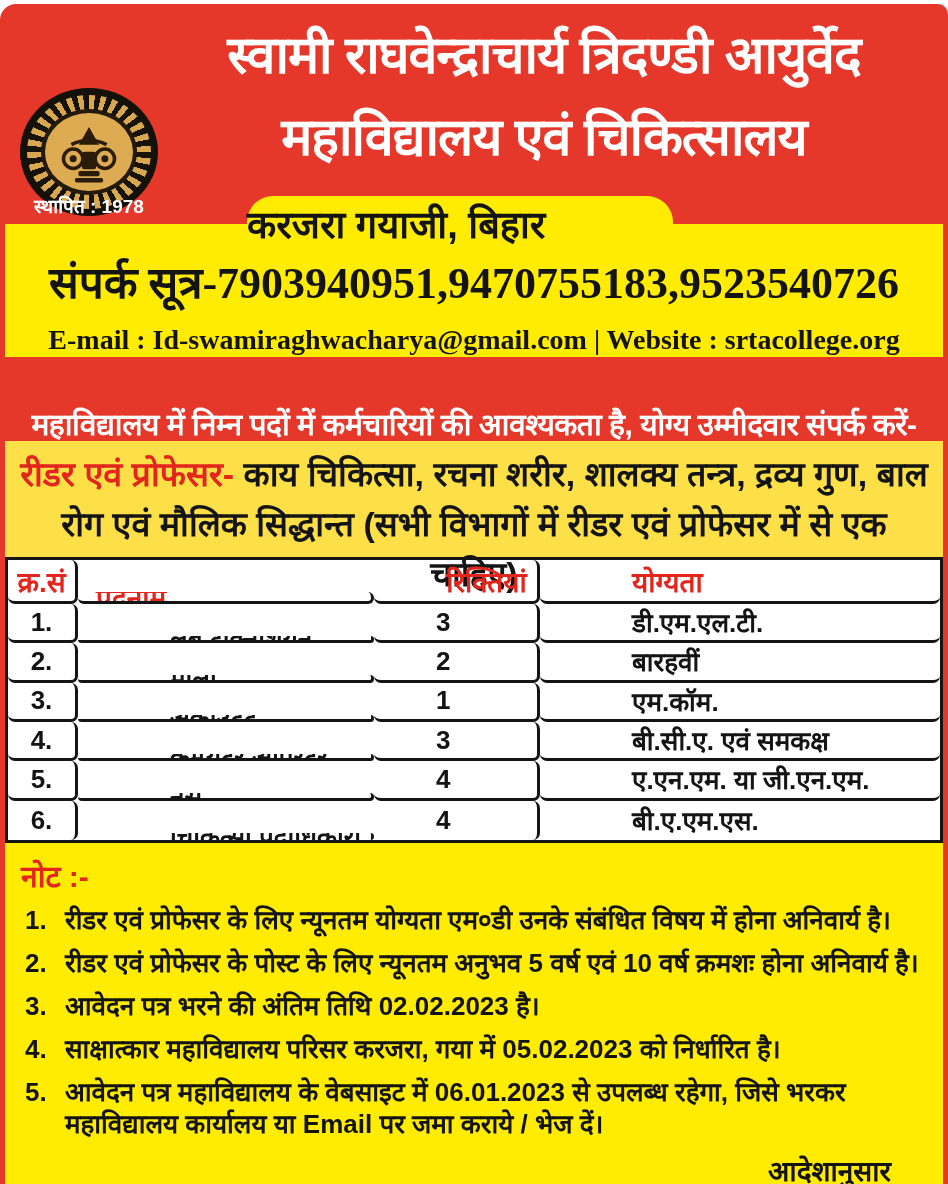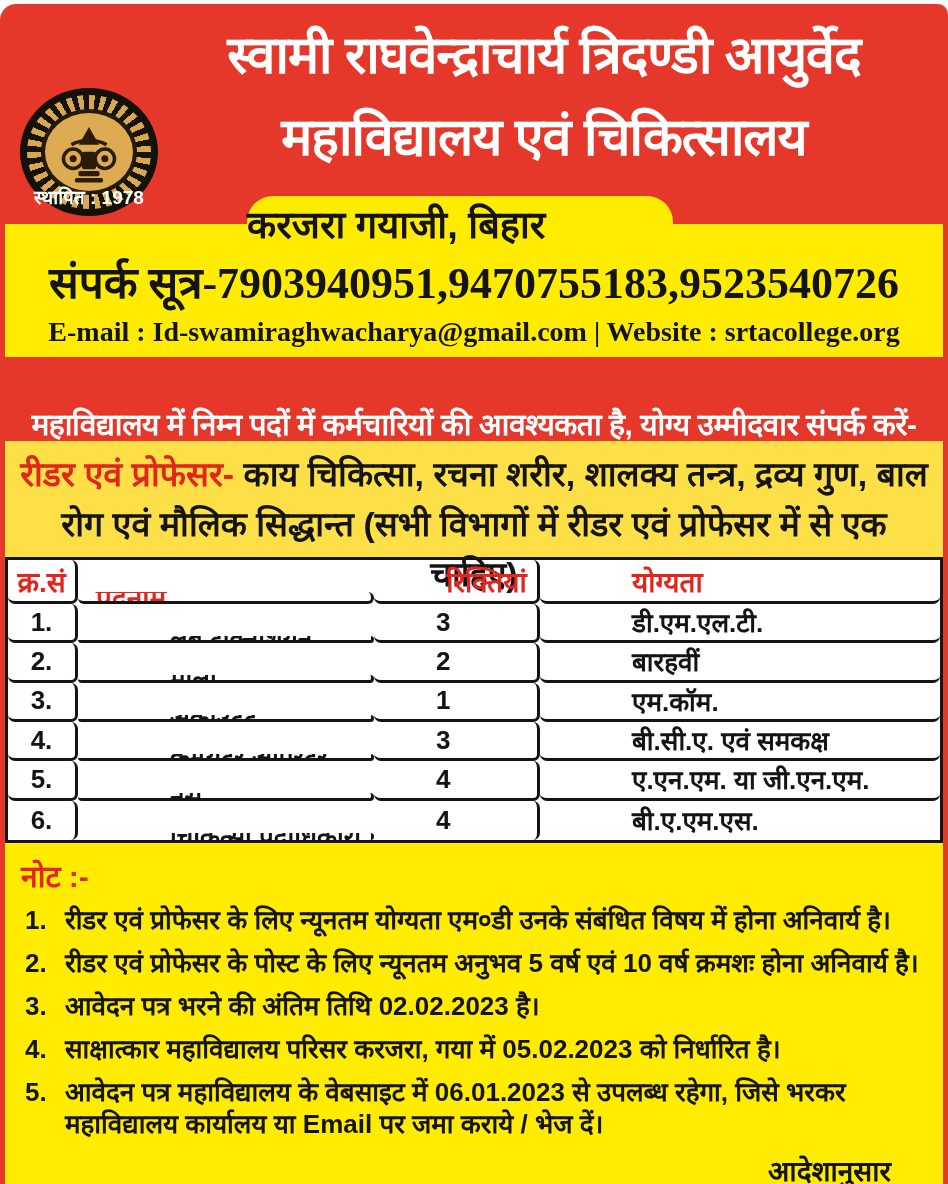--- a/index.html
+++ b/index.html
@@ -44,21 +44,21 @@
     background: repeating-conic-gradient(#d8a850 0deg 6deg, #17120a 6deg 12deg);
   }
   .logo .disc {
     position: absolute; inset: 21px;
     border-radius: 50%;
     background: #dcab52;
     border: 4px solid #241a0c;
   }
   .logo .emblem { position: absolute; inset: 25px; }
   .established {
-    position: absolute; left: 14px; top: 180px;
+    position: absolute; left: 14px; top: 189px;
     width: 150px;
     text-align: center;
     color: #ffffff;
     font-weight: bold;
     font-size: 19px;
     white-space: nowrap;
   }
 
   
   .contact-box {
@@ -84,21 +84,21 @@
     padding-top: 34px;
     text-align: center;
     font-family: "Liberation Serif", "DejaVu Serif", serif;
     font-size: 44px;
     font-weight: bold;
     color: #141414;
     line-height: 52px;
     white-space: nowrap;
   }
   .email-line {
-    margin-top: 6px;
+    margin-top: 14px;
     text-align: center;
     font-family: "Liberation Serif", "DejaVu Serif", serif;
     font-size: 28px;
     font-weight: bold;
     color: #141414;
     white-space: nowrap;
   }
 
   
   .need-strip {

